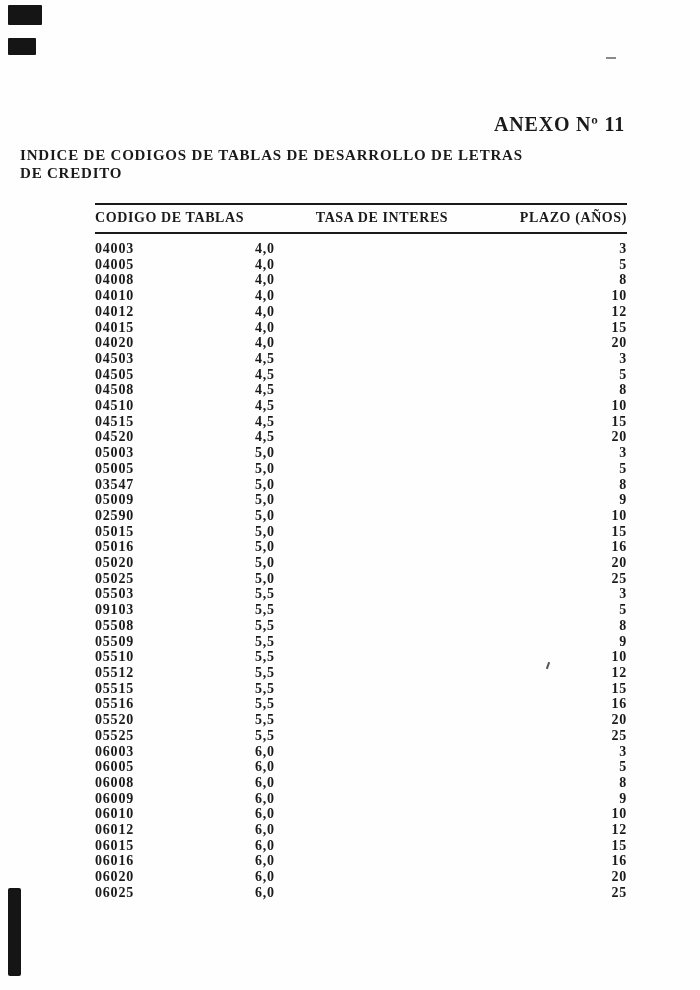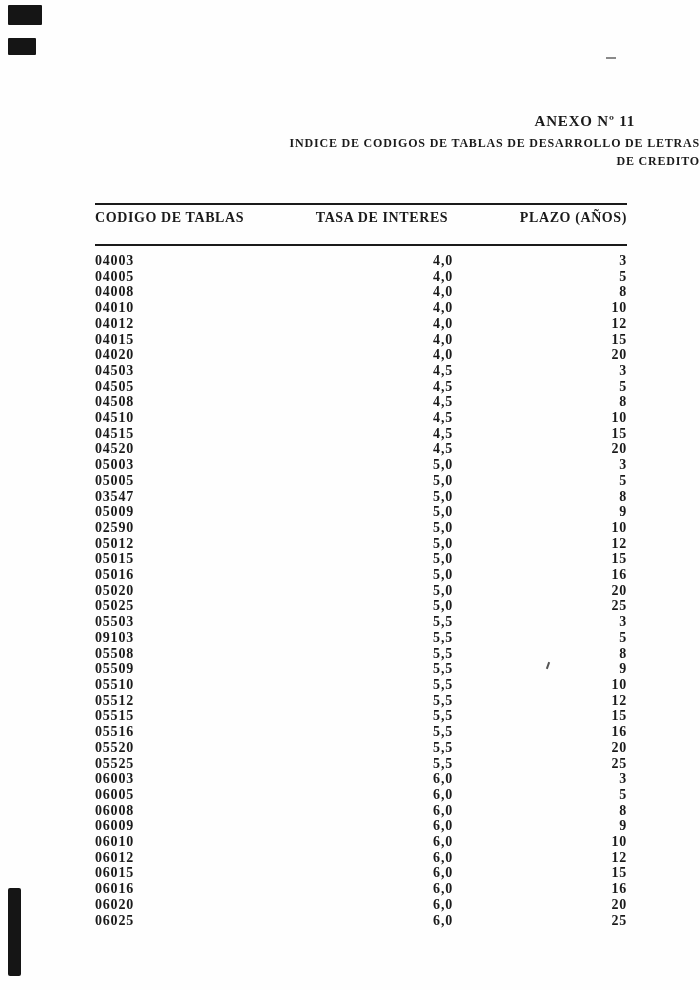--- a/index.html
+++ b/index.html
@@ -17,70 +17,70 @@
   .artifact { position: absolute; background: #151515; }
   .artifact-top-1 { left: 8px; top: 5px; width: 34px; height: 20px; border-radius: 1px; }
   .artifact-top-2 { left: 8px; top: 38px; width: 28px; height: 17px; border-radius: 1px; }
   .artifact-bottom { left: 8px; top: 888px; width: 13px; height: 88px; border-radius: 2px; }
   .artifact-dash { left: 606px; top: 57px; width: 10px; height: 2px; background: #8a8a8a; }
   .artifact-speck { left: 547px; top: 662px; width: 2px; height: 7px; background: #555; transform: rotate(20deg); }
 
   .annex {
     position: absolute;
     top: 113px;
-    right: 65px;
-    font-size: 15px;
+    right: 75px;
+    font-size: 20px;
     letter-spacing: 0.8px;
     white-space: nowrap;
   }
 
   .title-block {
     position: absolute;
-    top: 134px;
+    top: 146px;
     left: 20px;
     width: 680px;
-    text-align: right;
-    font-size: 12px;
+    text-align: left;
+    font-size: 15px;
     line-height: 18px;
     letter-spacing: 0.8px;
   }
 
   .table-wrap {
     position: absolute;
     left: 95px;
     top: 203px;
     width: 532px;
   }
   .rule { height: 2px; background: #1a1a1a; }
   .header-row {
     display: flex;
     justify-content: space-between;
     align-items: baseline;
-    padding: 5px 0 18px 0;
+    padding: 5px 0 6px 0;
     font-size: 14px;
     letter-spacing: 0.6px;
     white-space: nowrap;
   }
 
   table.codes {
     width: 100%;
     border-collapse: collapse;
     margin-top: 7px;
   }
   table.codes td {
     font-size: 14px;
     font-weight: bold;
     height: 15.7px;
     line-height: 15.7px;
     letter-spacing: 0.8px;
     padding: 0;
     white-space: nowrap;
   }
   td.col0 { width: 160px; padding-left: 45px; text-align: left; }
-  td.col1 { width: 198px; text-align: right; }
+  td.col1 { width: 198px; text-align: left; }
   td.col2 { width: 174px; text-align: right; padding-right: 50px; }
 </style>
 </head>
 <body>
 
 <div class="artifact artifact-top-1"></div>
 <div class="artifact artifact-top-2"></div>
 <div class="artifact artifact-bottom"></div>
 <div class="artifact artifact-dash"></div>
 <div class="artifact artifact-speck"></div>
@@ -186,25 +186,20 @@
           <td class="col0">05009</td>
           <td class="col1">5,0</td>
           <td class="col2">9</td>
         </tr>
         <tr>
           <td class="col0">02590</td>
           <td class="col1">5,0</td>
           <td class="col2">10</td>
         </tr>
         <tr>
-          <td class="col0">05012</td>
-          <td class="col1">5,0</td>
-          <td class="col2">12</td>
-        </tr>
-        <tr>
           <td class="col0">05015</td>
           <td class="col1">5,0</td>
           <td class="col2">15</td>
         </tr>
         <tr>
           <td class="col0">05016</td>
           <td class="col1">5,0</td>
           <td class="col2">16</td>
         </tr>
         <tr>

